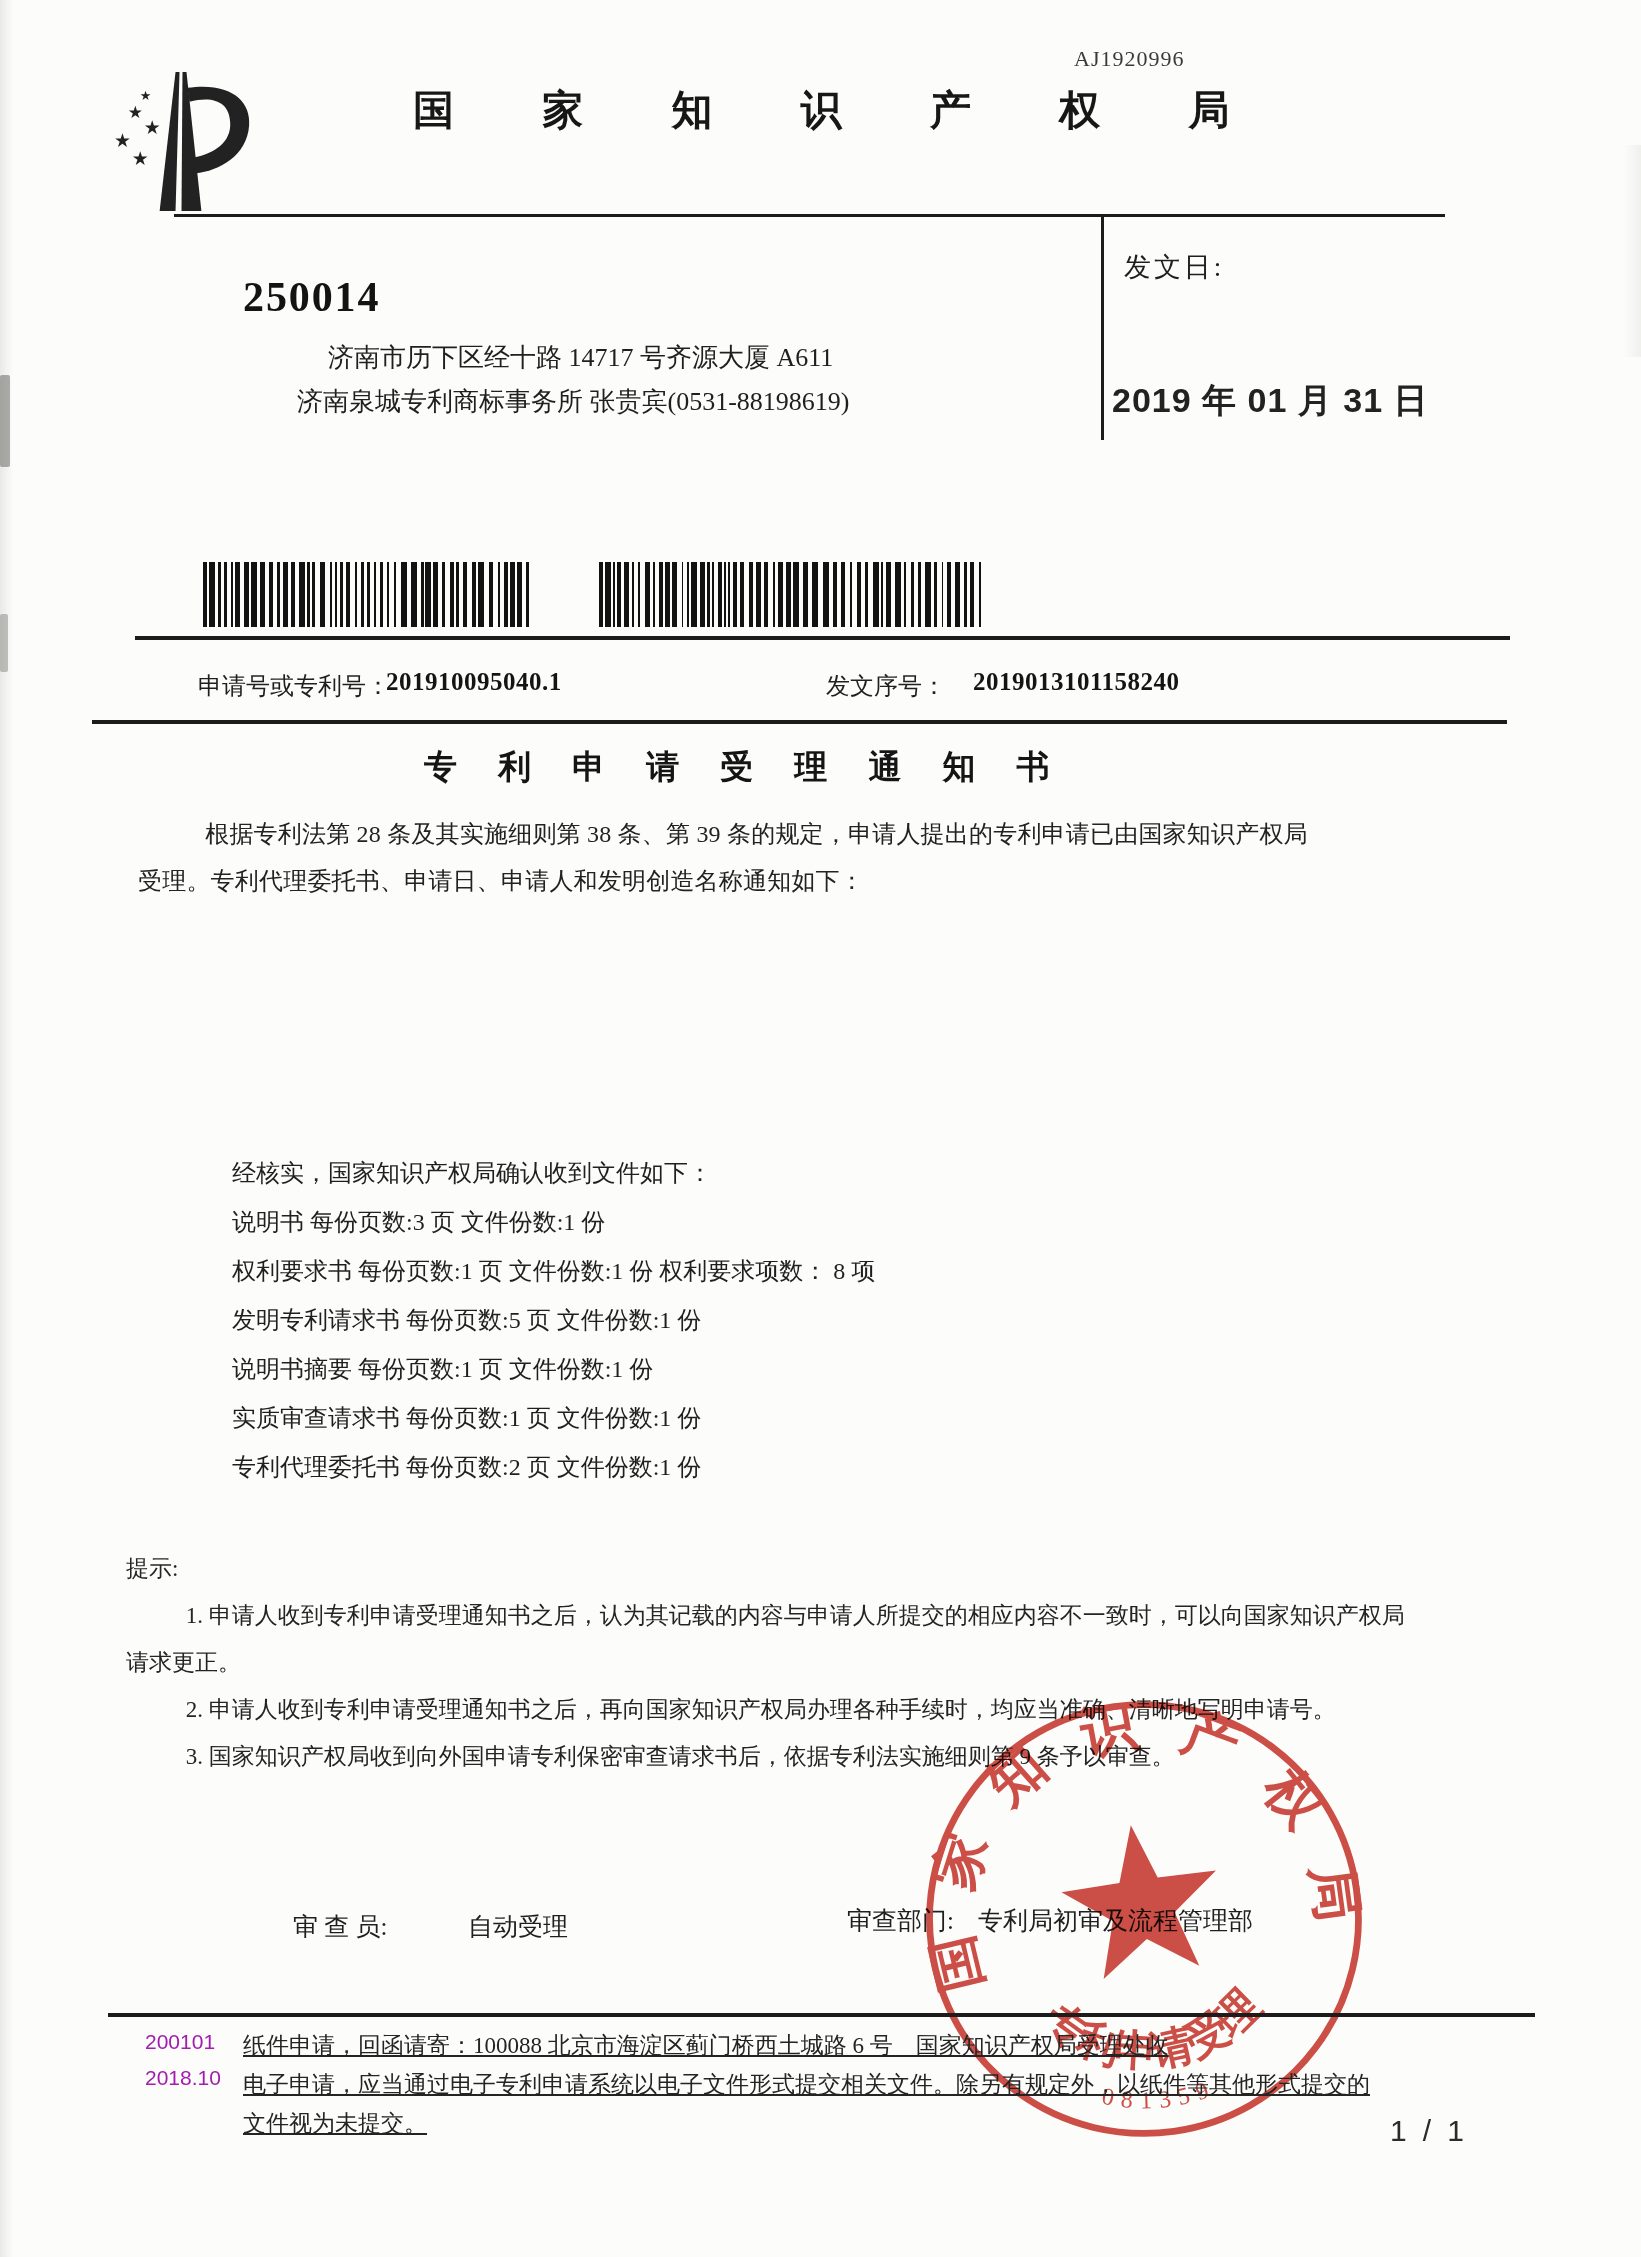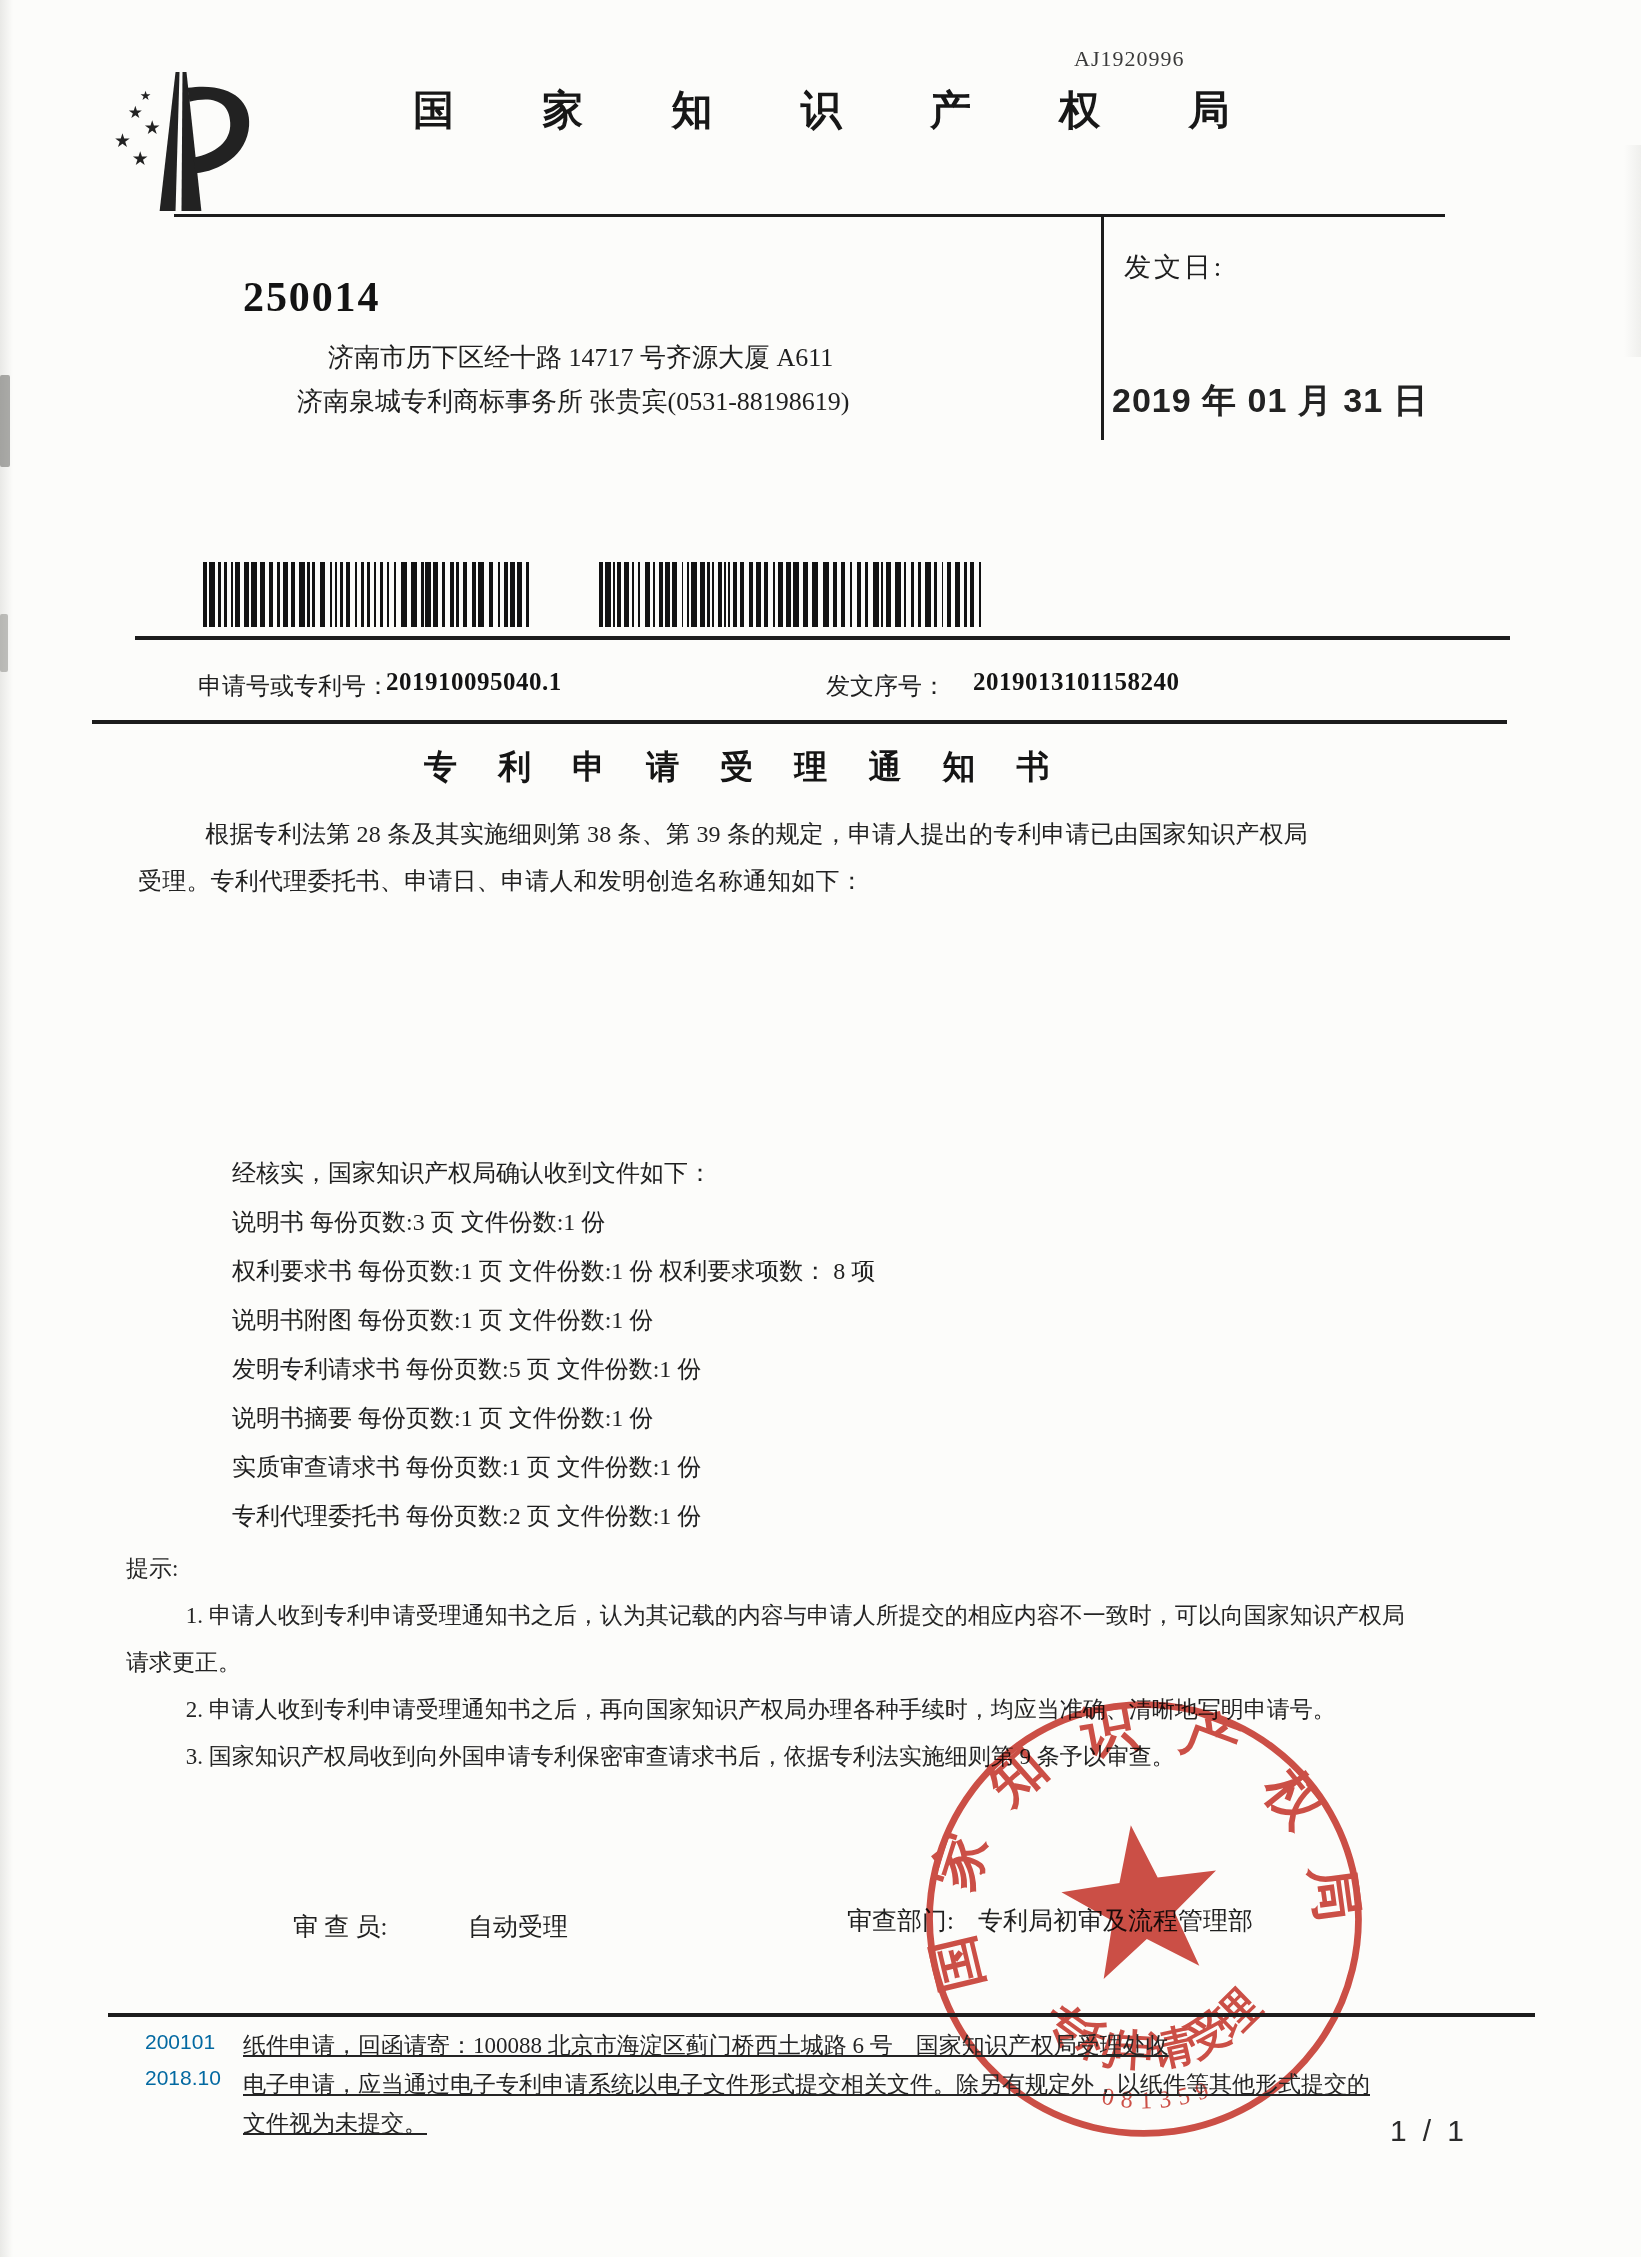--- a/index.html
+++ b/index.html
@@ -73,21 +73,21 @@
 
   .examiner-label{position:absolute;left:293px;top:1910px;font-size:25px;}
   .examiner-value{position:absolute;left:468px;top:1910px;font-size:25px;}
   .dept-label{position:absolute;left:847px;top:1904px;font-size:25px;}
   .dept-value{position:absolute;left:978px;top:1904px;font-size:25px;}
 
   .stamp{position:absolute;left:917px;top:1692px;width:454px;height:454px;
     transform:rotate(-8deg);opacity:.88;mix-blend-mode:multiply;}
 
   .footer-code{position:absolute;left:145px;font-size:21px;
-    font-family:"Liberation Sans","DejaVu Sans",sans-serif;color:#0369a1;}
+    font-family:"Liberation Sans","DejaVu Sans",sans-serif;color:#a21caf;}
   .fc1{top:2030px;}
   .fc2{top:2066px;}
   .footer-text{position:absolute;left:243px;width:1284px;font-size:23px;line-height:39px;color:#242424;}
   .ft{top:2026px;text-decoration:underline;}
   .page-num{position:absolute;left:1390px;top:2114px;font-size:30px;letter-spacing:3.9px;color:#2a2a2a;
     font-family:"Liberation Sans","DejaVu Sans",sans-serif;}
 </style>
 </head>
 <body>
 
@@ -238,21 +238,20 @@
   <div class="intro body-text">
     <div class="line1">根据专利法第 28 条及其实施细则第 38 条、第 39 条的规定，申请人提出的专利申请已由国家知识产权局</div>
     <div>受理。专利代理委托书、申请日、申请人和发明创造名称通知如下：</div>
   </div>
 
 
   <div class="received">
     <div>经核实，国家知识产权局确认收到文件如下：</div>
     <div>说明书 每份页数:3 页 文件份数:1 份</div>
     <div>权利要求书 每份页数:1 页 文件份数:1 份 权利要求项数： 8 项</div>
-    <div>说明书附图 每份页数:1 页 文件份数:1 份</div>
     <div>发明专利请求书 每份页数:5 页 文件份数:1 份</div>
     <div>说明书摘要 每份页数:1 页 文件份数:1 份</div>
     <div>实质审查请求书 每份页数:1 页 文件份数:1 份</div>
     <div>专利代理委托书 每份页数:2 页 文件份数:1 份</div>
   </div>
 
   <div class="tips">
     <div>提示:</div>
     <div class="tip-indent">1. 申请人收到专利申请受理通知书之后，认为其记载的内容与申请人所提交的相应内容不一致时，可以向国家知识产权局</div>
     <div>请求更正。</div>

